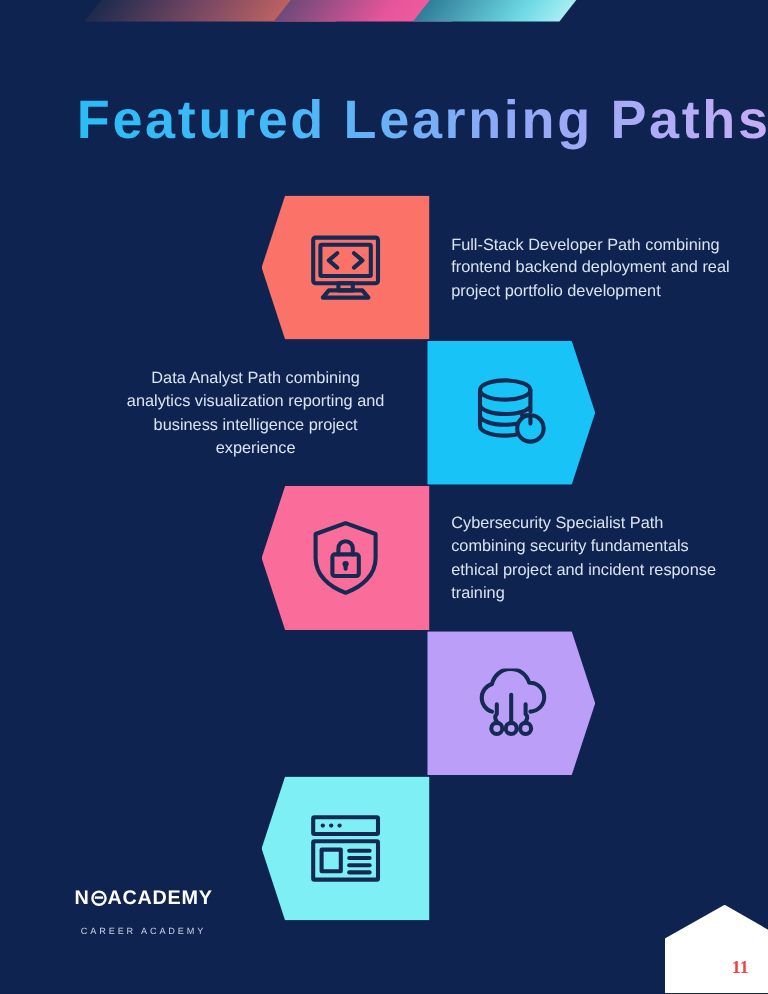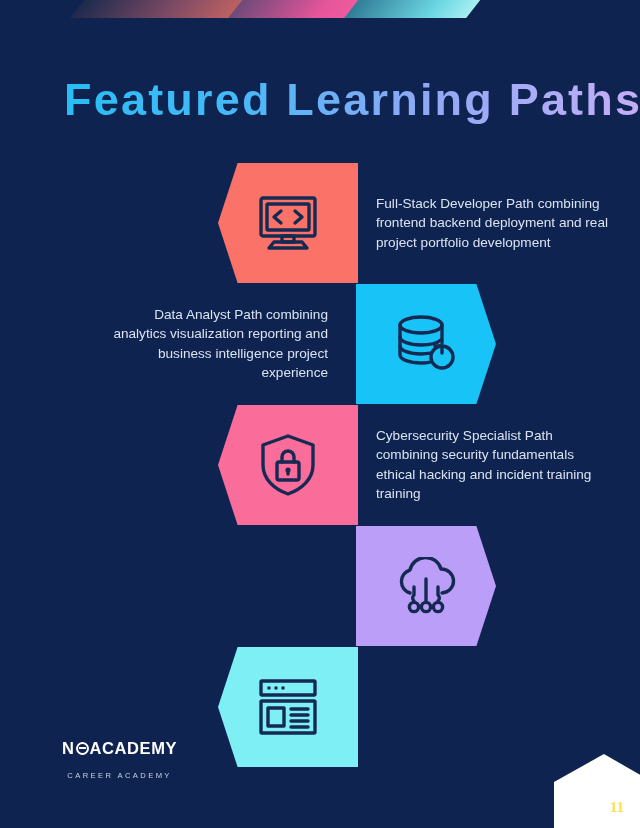--- a/index.html
+++ b/index.html
@@ -93,21 +93,21 @@
     line-height: 1.42;
   }
   .caption.on-right {
     left: 340px;
     width: 232px;
     text-align: left;
   }
   .caption.on-left {
     left: 62px;
     width: 230px;
-    text-align: right;
+    text-align: center;
   }
 
   
   .logo {
     position: absolute;
     left: 62px;
     top: 740px;
     color: #ffffff;
   }
   .logo-main {
@@ -151,21 +151,21 @@
     bottom: 0;
     width: 86px;
     height: 74px;
     background: #ffffff;
     clip-path: polygon(0% 100%, 0% 38%, 58% 0%, 100% 28%, 100% 100%);
   }
   .page-num {
     position: absolute;
     right: 16px;
     bottom: 12px;
-    color: #fde047;
+    color: #ef4444;
     font-size: 15px;
     font-weight: bold;
     font-family: "Liberation Serif", serif;
   }
 </style>
 </head>
 <body>
 
 <div class="page">
 
@@ -211,21 +211,21 @@
     <div class="row">
       <div class="shape left" style="background:#fa6c99">
         <svg width="58" height="64" viewBox="0 0 58 64" fill="none" stroke="#142a53" stroke-width="3.4" stroke-linecap="round" stroke-linejoin="round">
           <path d="M29 3 L54 12 V32 C54 46 43 56 29 61 C15 56 4 46 4 32 V12 Z"></path>
           <rect x="18" y="29" width="22" height="18" rx="2"></rect>
           <path d="M23 29 V24 A6 6 0 0 1 35 24 V29"></path>
           <circle cx="29" cy="37" r="2.6" fill="#142a53" stroke="none"></circle>
           <path d="M29 38 V41"></path>
         </svg>
       </div>
-      <div class="caption on-right">Cybersecurity Specialist Path combining security fundamentals ethical hacking and incident training training</div>
+      <div class="caption on-right">Cybersecurity Specialist Path combining security fundamentals ethical project and incident response training</div>
     </div>
 
     <div class="row">
       <div class="shape right" style="background:#bb9ef7">
         <svg width="66" height="58" viewBox="0 0 66 58" fill="none" stroke="#142a53" stroke-width="3.4" stroke-linecap="round" stroke-linejoin="round">
           <path d="M17 36 A12 12 0 0 1 17 13 A16 16 0 0 1 48 12 A12 12 0 0 1 49 36"></path>
           <path d="M33 22 V44"></path>
           <path d="M21 30 V38 A4 4 0 0 0 21 44"></path>
           <path d="M45 30 V38 A4 4 0 0 1 45 44"></path>
           <circle cx="21" cy="50" r="4.6"></circle>

